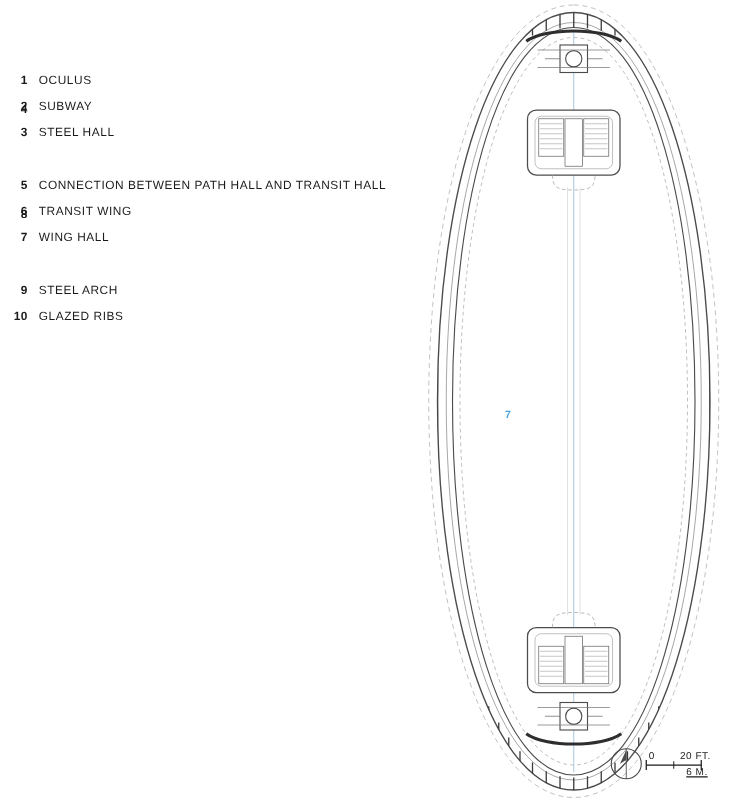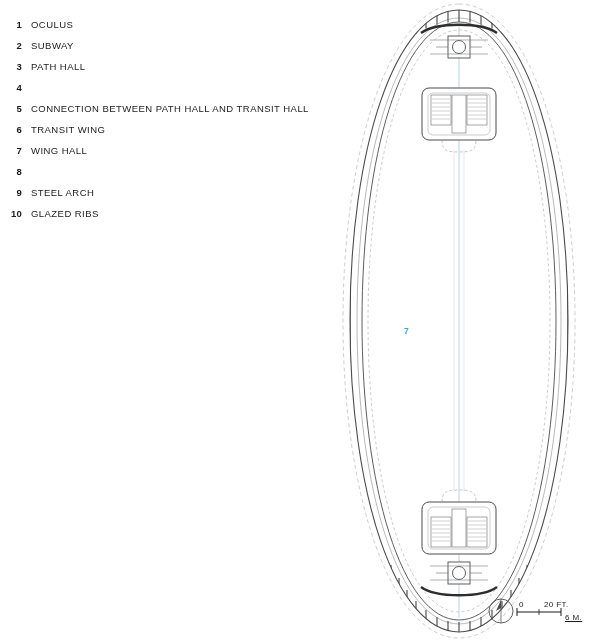--- a/index.html
+++ b/index.html
@@ -39,20 +39,21 @@
     font-size: 9.5px;
     font-weight: bold;
     color: #1b1b1b;
     letter-spacing: 0.2px;
   }
   .legend-label {
     padding-left: 9px;
     font-size: 9.5px;
     color: #1b1b1b;
     letter-spacing: 0.45px;
+    margin-top: 40px;
   }
 
   
   .drawing {
     position: absolute;
     left: 318px;
     top: 0px;
     width: 282px;
     height: 642px;
   }
@@ -70,21 +71,21 @@
   }
   .scale-text {
     position: absolute;
     font-size: 8px;
     color: #1b1b1b;
     letter-spacing: 0.4px;
     white-space: nowrap;
   }
   .scale-zero { left: 32px; top: 4px; }
   .scale-ft   { left: 57px; top: 4px; }
-  .scale-m    { left: 78px; top: 17px; text-decoration: underline; }
+  .scale-m    { left: 62px; top: 17px; text-decoration: underline; }
 
   .marker-7 {
     position: absolute;
     left: 404px;
     top: 326px;
     font-size: 8.5px;
     color: #4aa3df;
     font-weight: bold;
   }
 </style>
@@ -97,21 +98,21 @@
     <div class="legend-row">
       <span class="legend-num">1</span>
       <span class="legend-label">OCULUS</span>
     </div>
     <div class="legend-row">
       <span class="legend-num">2</span>
       <span class="legend-label">SUBWAY</span>
     </div>
     <div class="legend-row">
       <span class="legend-num">3</span>
-      <span class="legend-label">PATH HALL</span>
+      <span class="legend-label">STEEL HALL</span>
     </div>
     <div class="legend-row">
       <span class="legend-num">4</span>
     </div>
     <div class="legend-row">
       <span class="legend-num">5</span>
       <span class="legend-label">CONNECTION BETWEEN PATH HALL AND TRANSIT HALL</span>
     </div>
     <div class="legend-row">
       <span class="legend-num">6</span>

